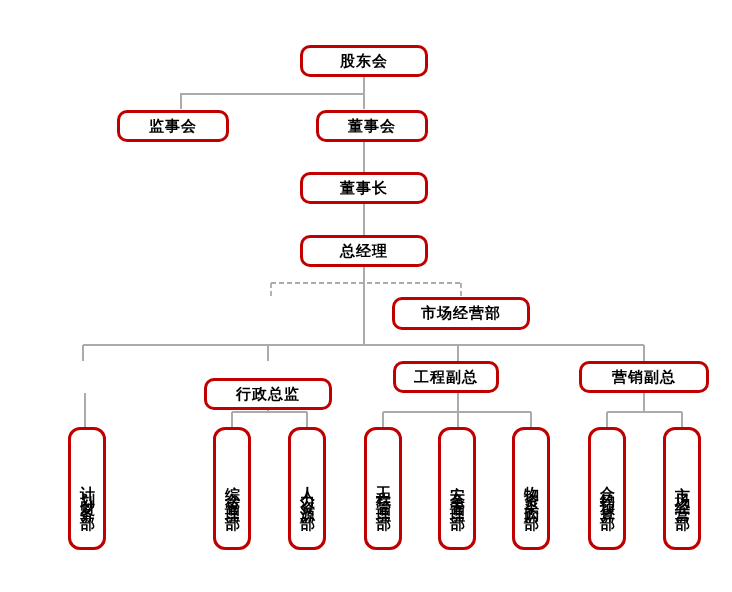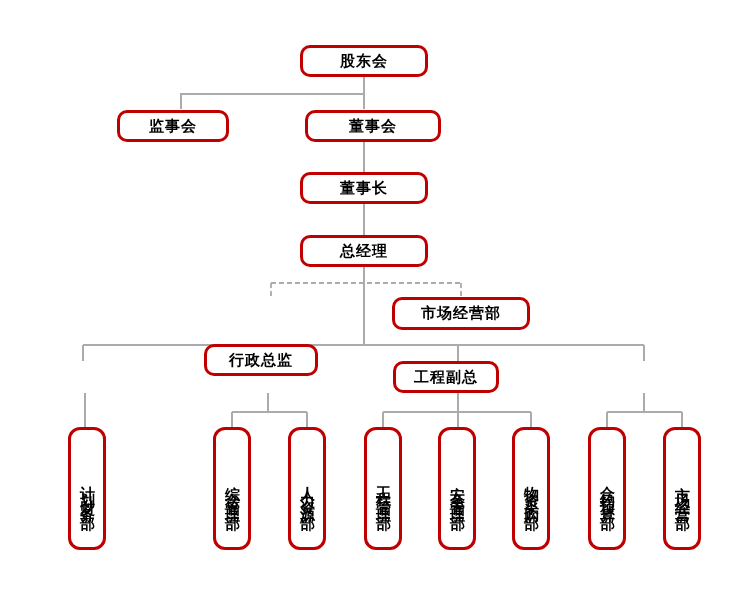--- a/index.html
+++ b/index.html
@@ -83,30 +83,31 @@
 
     <path class="solid" d="M644,393 L644,412"></path>
     <path class="solid" d="M607,412 L682,412"></path>
     <path class="solid" d="M607,412 L607,427"></path>
     <path class="solid" d="M682,412 L682,427"></path>
   </svg>
 
   <div class="node hnode" style="left:300px;top:45px;width:128px">股东会</div>
 
   <div class="node hnode" style="left:117px;top:110px;width:112px">监事会</div>
-  <div class="node hnode" style="left:305px;top:110px;width:136px">董事会</div>
+  <div class="node hnode" style="left:316px;top:110px;width:112px">董事会</div>
 
   <div class="node hnode" style="left:300px;top:172px;width:128px">董事长</div>
 
   <div class="node hnode" style="left:300px;top:235px;width:128px">总经理</div>
 
   <div class="node hnode" style="left:392px;top:297px;width:138px;height:33px">市场经营部</div>
 
-  <div class="node hnode" style="left:204px;top:344px;width:114px">行政总监</div>
+  <div class="node hnode" style="left:204px;top:378px;width:128px">行政总监</div>
   <div class="node hnode" style="left:393px;top:361px;width:106px">工程副总</div>
+  <div class="node hnode" style="left:579px;top:361px;width:130px">营销副总</div>
 
   <div class="node vnode" style="left:68px">计划财务部</div>
   <div class="node vnode" style="left:213px">综合管理部</div>
   <div class="node vnode" style="left:288px">人力资源部</div>
   <div class="node vnode" style="left:364px">工程管理部</div>
   <div class="node vnode" style="left:438px">安全管理部</div>
   <div class="node vnode" style="left:512px">物资采购部</div>
   <div class="node vnode" style="left:588px">合约预算部</div>
   <div class="node vnode" style="left:663px">市场经营部</div>
 

